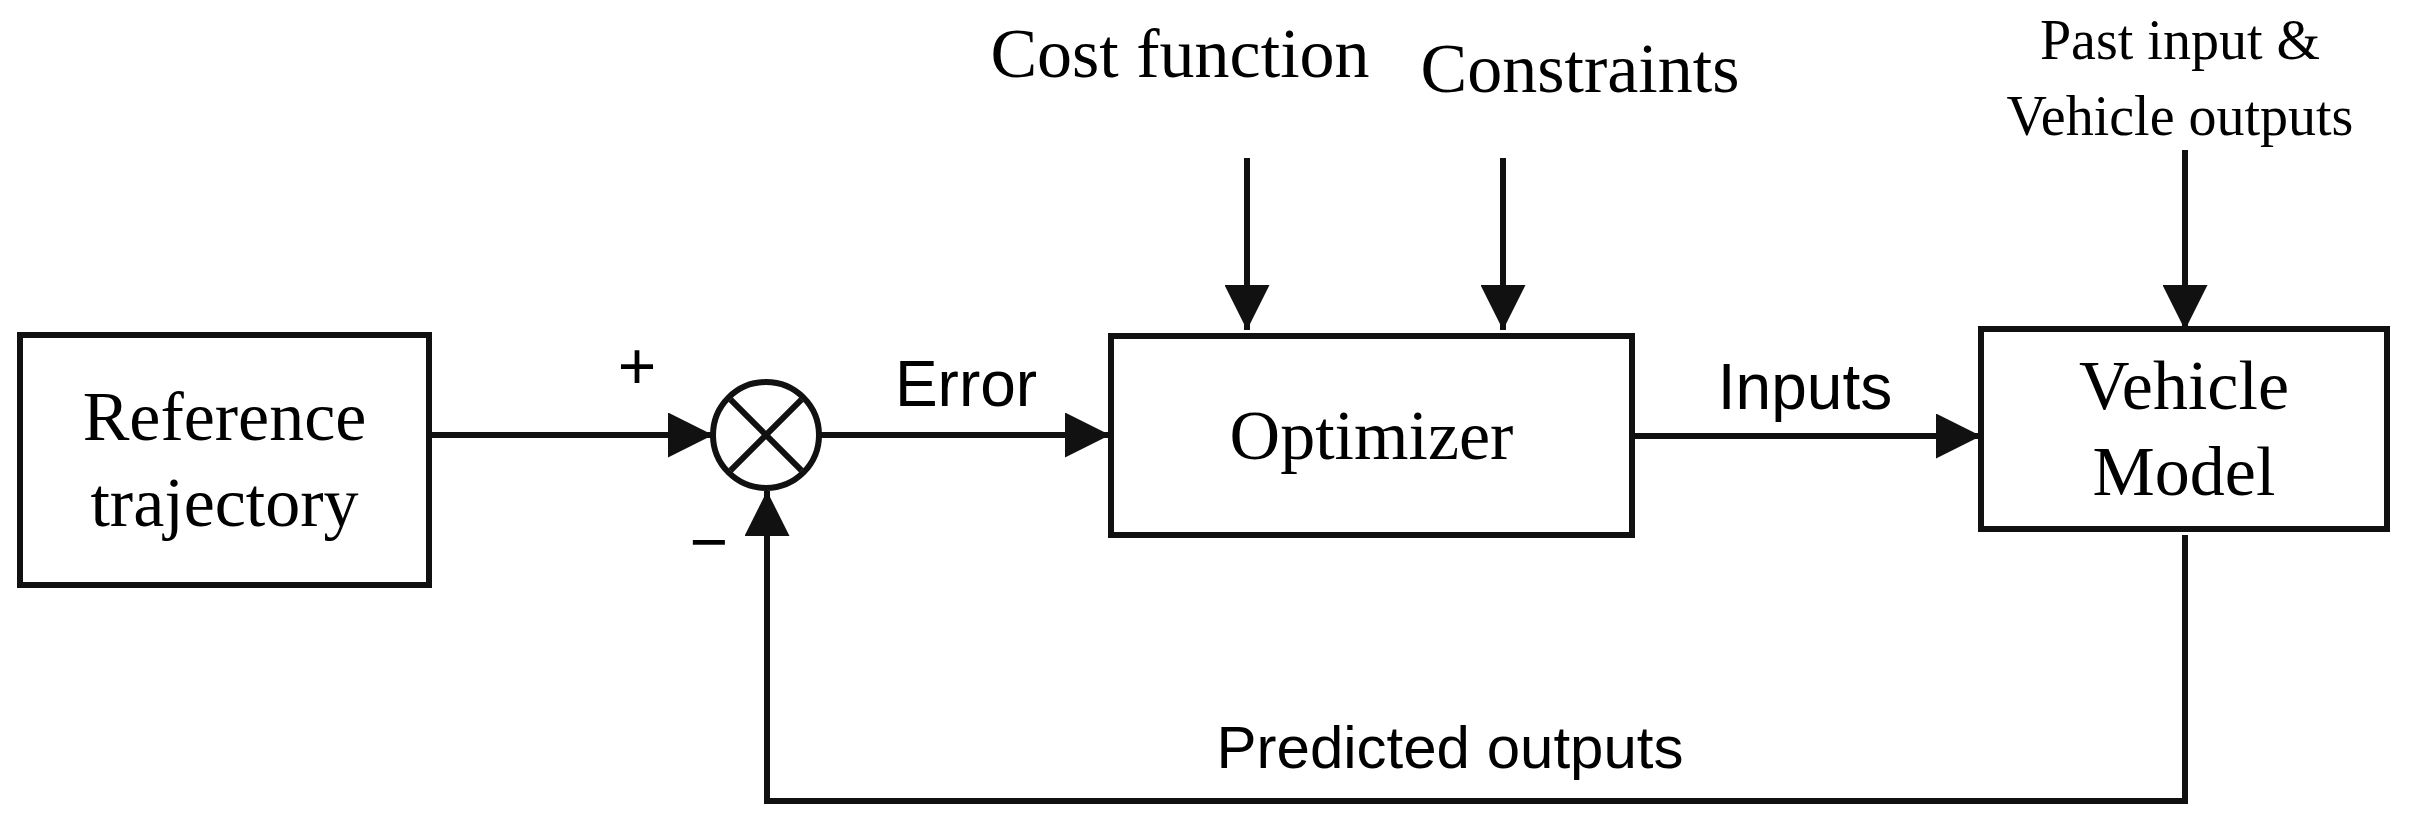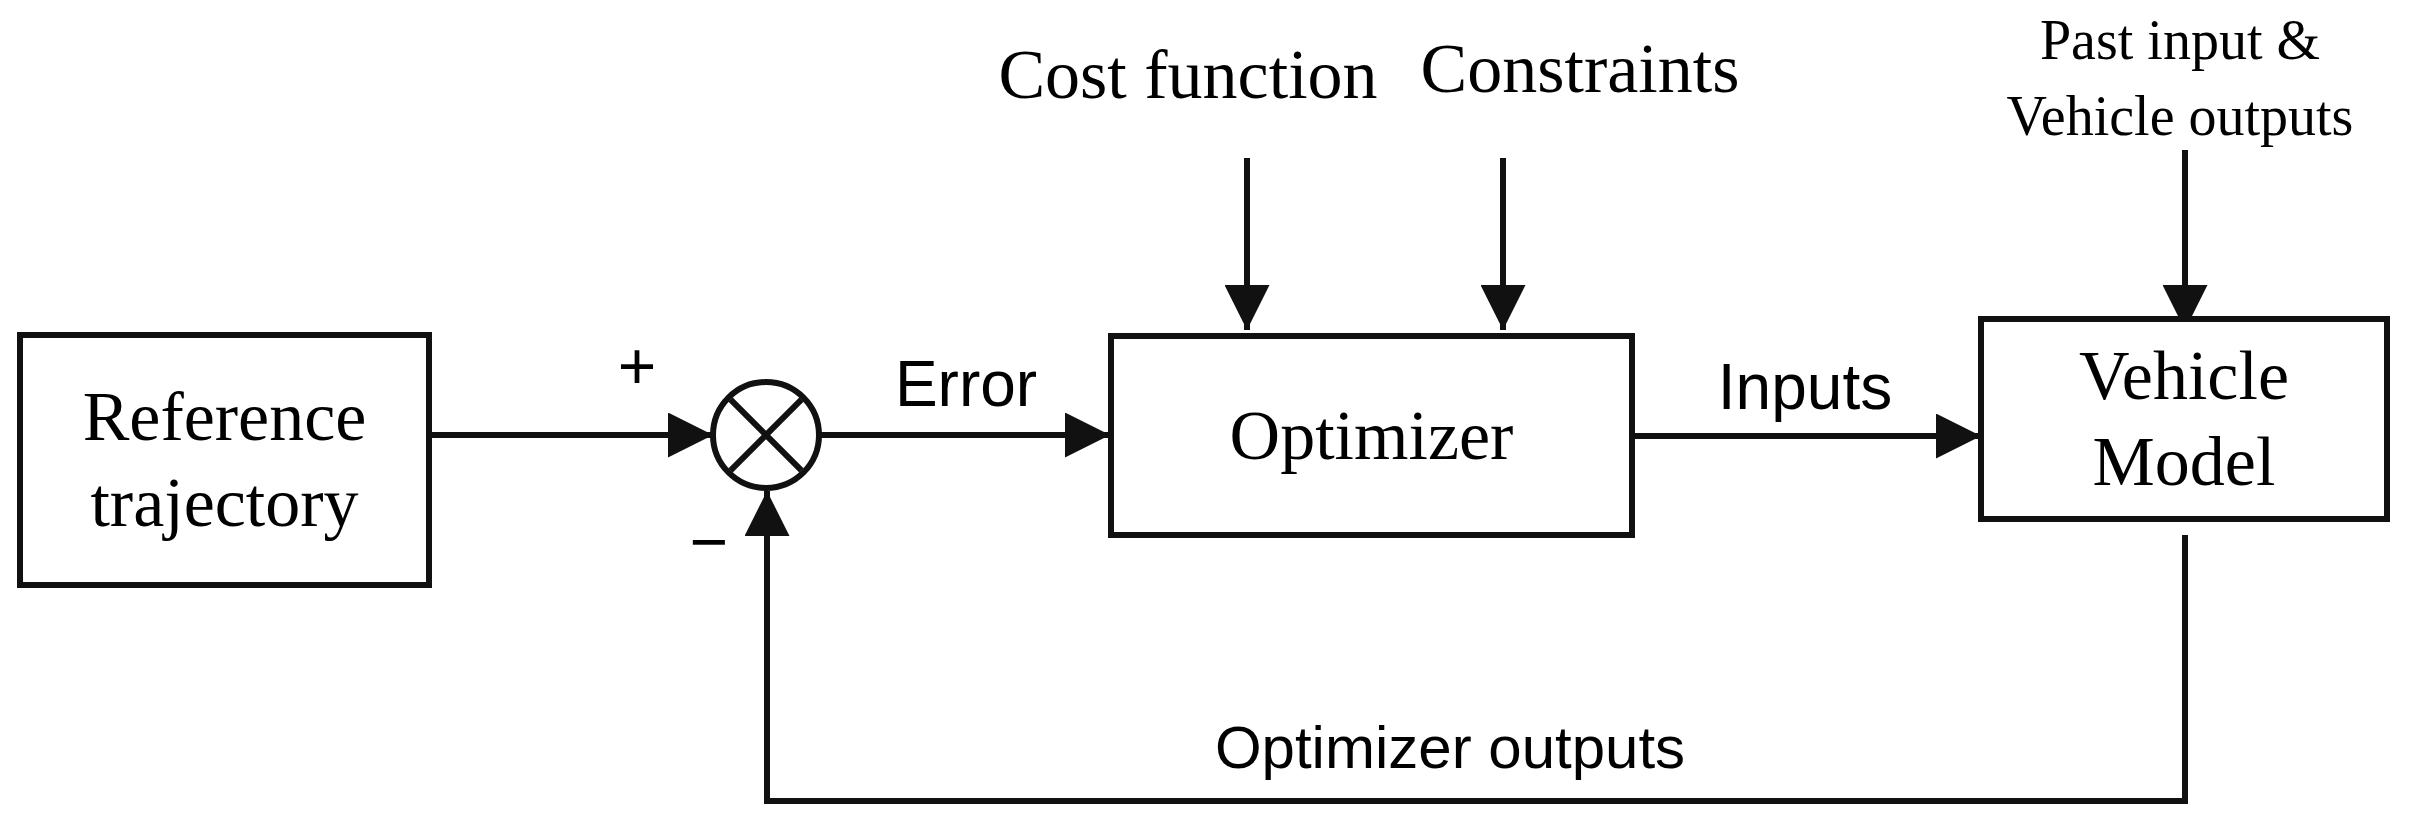--- a/index.html
+++ b/index.html
@@ -26,27 +26,27 @@
     background: #ffffff;
     display: flex;
     flex-direction: column;
     align-items: center;
     justify-content: center;
     text-align: center;
   }
   .block .line { font-size: 70px; line-height: 86px; white-space: nowrap; }
   .ref-block     { left: 17px;   top: 332px; width: 415px; height: 256px; }
   .opt-block     { left: 1108px; top: 333px; width: 527px; height: 205px; }
-  .vehicle-block { left: 1978px; top: 316px; width: 412px; height: 206px; }
+  .vehicle-block { left: 1978px; top: 326px; width: 412px; height: 206px; }
 
   .diagram-svg { position: absolute; left: 0; top: 0; }
 
   .float-label { position: absolute; white-space: nowrap; }
   .top-label { font-size: 70px; line-height: 70px; transform: translateX(-50%); }
-  .cost-label        { left: 1180px; top: 40px; margin-left: 8px; }
+  .cost-label        { left: 1180px; top: 19px; }
   .constraints-label { left: 1544px; top: 34px; margin-left: 36px; }
   .past-label {
     left: 2180px; top: 2px;
     font-size: 56px; line-height: 76px;
     transform: translateX(-50%);
     text-align: center;
   }
   .signal-label { font-size: 64px; line-height: 64px; transform: translateX(-50%); }
   .error-label     { left: 966px;  top: 352px; }
   .inputs-label    { left: 1805px; top: 355px; }
@@ -111,19 +111,19 @@
 
   <div class="float-label serif-label past-label">
     <div>Past input &amp;</div>
     <div>Vehicle outputs</div>
   </div>
 
   <div class="float-label signal-label sans-label error-label">Error</div>
 
   <div class="float-label signal-label sans-label inputs-label">Inputs</div>
 
-  <div class="float-label signal-label sans-label predicted-label">Optimizer outputs</div>
+  <div class="float-label signal-label sans-label predicted-label">Predicted outputs</div>
 
   <div class="float-label sign-label sans-label plus-sign">+</div>
 
   <div class="float-label sign-label sans-label minus-sign">−</div>
 
 </div>
 
 </body></html>

